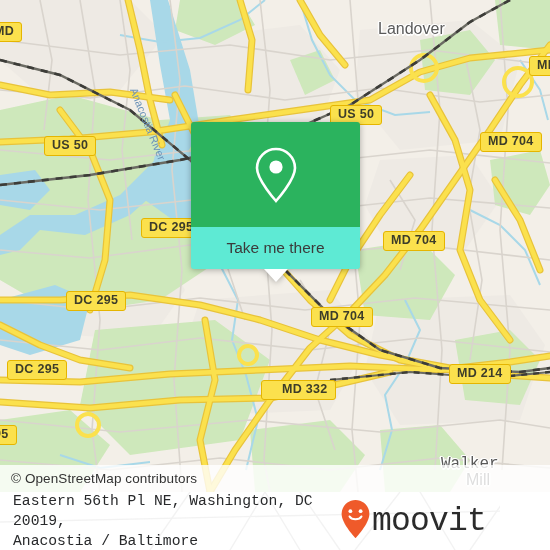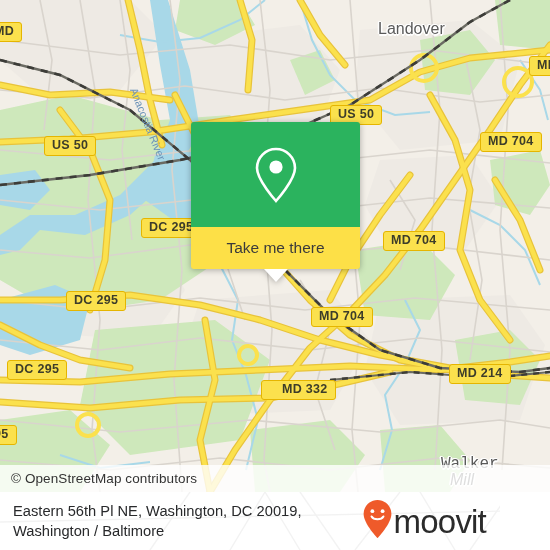--- a/index.html
+++ b/index.html
@@ -94,21 +94,21 @@
   .popup-head {
     height: 105px;
     background: #2bb35e;
     border-radius: 3px 3px 0 0;
     display: flex;
     align-items: center;
     justify-content: center;
   }
   .popup-foot {
     height: 42px;
-    background: #fde047;
+    background: #5eead4;
     border-radius: 0 0 3px 3px;
     display: flex;
     align-items: center;
     justify-content: center;
   }
   .popup-foot-label {
     font-size: 15.5px;
     color: #3b3b3b;
   }
   .popup-tail {
@@ -129,20 +129,21 @@
     top: 492px;
     width: 500px;
     height: 58px;
     background: #ffffff;
     display: flex;
     align-items: center;
     justify-content: space-between;
     box-sizing: border-box;
     padding: 0 14px 0 13px;
     overflow: hidden;
+    font-family: Liberation Mono, monospace;
   }
   #footer-watermark {
     position: absolute;
     left: 0; top: 0; width: 550px; height: 58px;
     pointer-events: none;
     opacity: 0.5;
   }
   .footer-address {
     font-size: 14.7px;
     color: #28292b;
@@ -317,21 +318,21 @@
         <g stroke="#3c3c38" fill="none" stroke-width="2.4" stroke-dasharray="6 6">
           <path d="M330,380 L410,372 L490,378 L550,372"></path>
         </g>
       </g>
     </svg>
 
     <div class="water-label" style="left:139px; top:86px; transform: rotate(68deg);">Anacostia River</div>
 
     <div class="place-label" style="left:378px; top:12px;">Landover</div>
     <div class="place-label" style="left:441px; top:447px;font-family:Liberation Mono, monospace;">Walker</div>
-    <div class="place-label" style="left:450px; top:463px;font-style:italic;">Mill</div>
+    <div class="place-label" style="left:466px; top:463px;">Mill</div>
 
     <div class="shield" style="left:44px; top:136px;">US 50</div>
     <div class="shield" style="left:330px; top:105px;">US 50</div>
     <div class="shield" style="left:141px; top:218px;">DC 295</div>
     <div class="shield" style="left:66px; top:291px;">DC 295</div>
     <div class="shield" style="left:7px; top:360px;">DC 295</div>
     <div class="shield" style="left:480px; top:132px;">MD 704</div>
     <div class="shield" style="left:383px; top:231px;">MD 704</div>
     <div class="shield" style="left:311px; top:307px;">MD 704</div>
     <div class="shield" style="left:413px; top:364px;margin-left:36px;">MD 214</div>
@@ -370,21 +371,21 @@
         <path d="M355,58 L400,0"></path>
         <path d="M420,0 L455,58"></path>
         <path d="M470,58 L510,0"></path>
         <path d="M150,58 L190,0"></path>
         <path d="M0,30 L550,18"></path>
       </g>
     </svg>
 
     <div class="footer-address">
       <div>Eastern 56th Pl NE, Washington, DC 20019,</div>
-      <div>Washington / Baltimore</div>
+      <div>Anacostia / Baltimore</div>
     </div>
 
     <div class="brand">
       <span>
         <svg width="31" height="40" viewBox="0 0 31 40">
           <path d="M15.5 1 C7.8 1 1.6 7.2 1.6 14.9 C1.6 24.6 15.5 39 15.5 39 C15.5 39 29.4 24.6 29.4 14.9 C29.4 7.2 23.2 1 15.5 1 Z" fill="#ef5a2a"></path>
           <circle cx="10.4" cy="12.2" r="1.9" fill="#ffffff"></circle>
           <circle cx="20.6" cy="12.2" r="1.9" fill="#ffffff"></circle>
           <path d="M9.6 17.5 C11.6 21.2 19.4 21.2 21.4 17.5" fill="none" stroke="#ffffff" stroke-width="2.1" stroke-linecap="round"></path>
         </svg>

